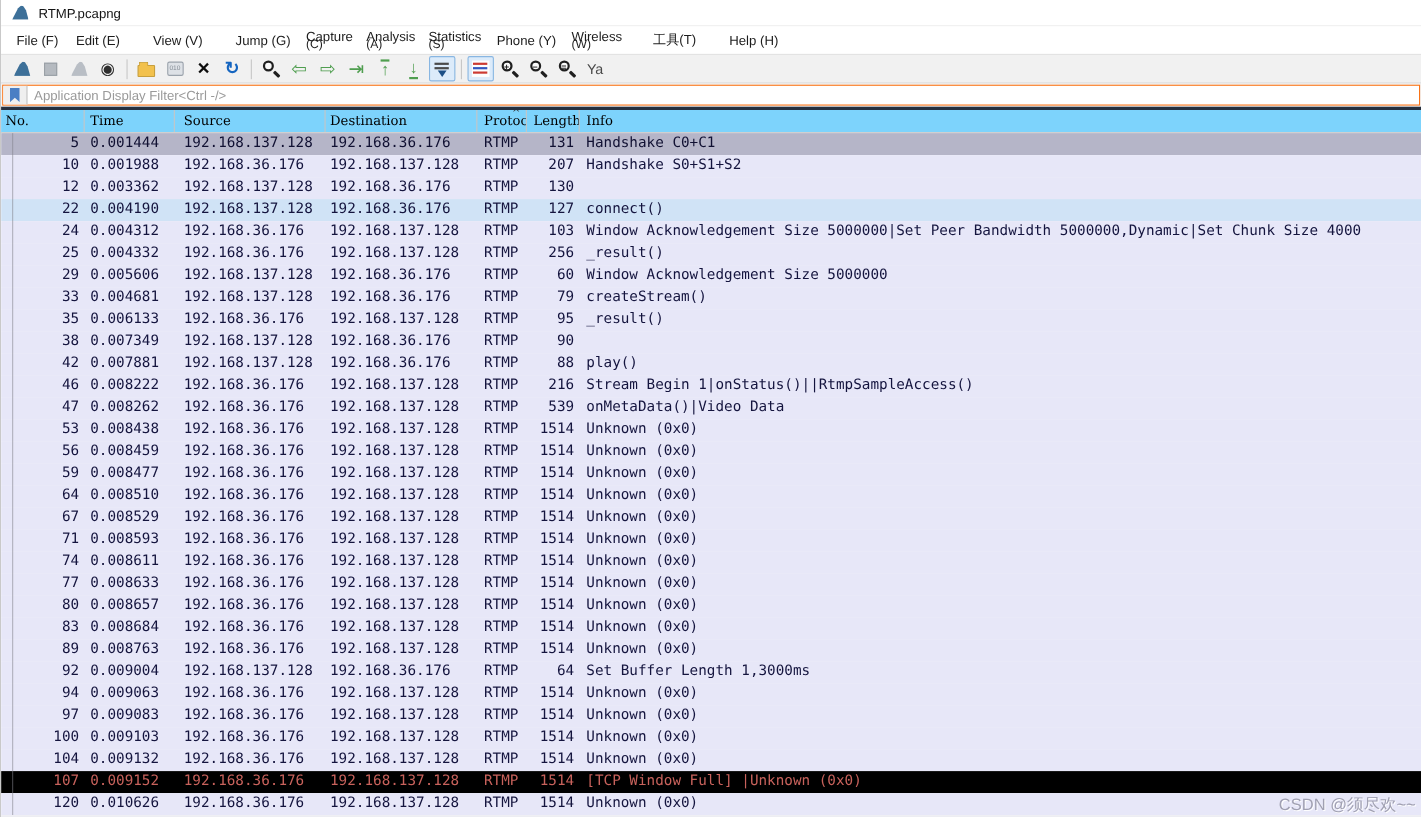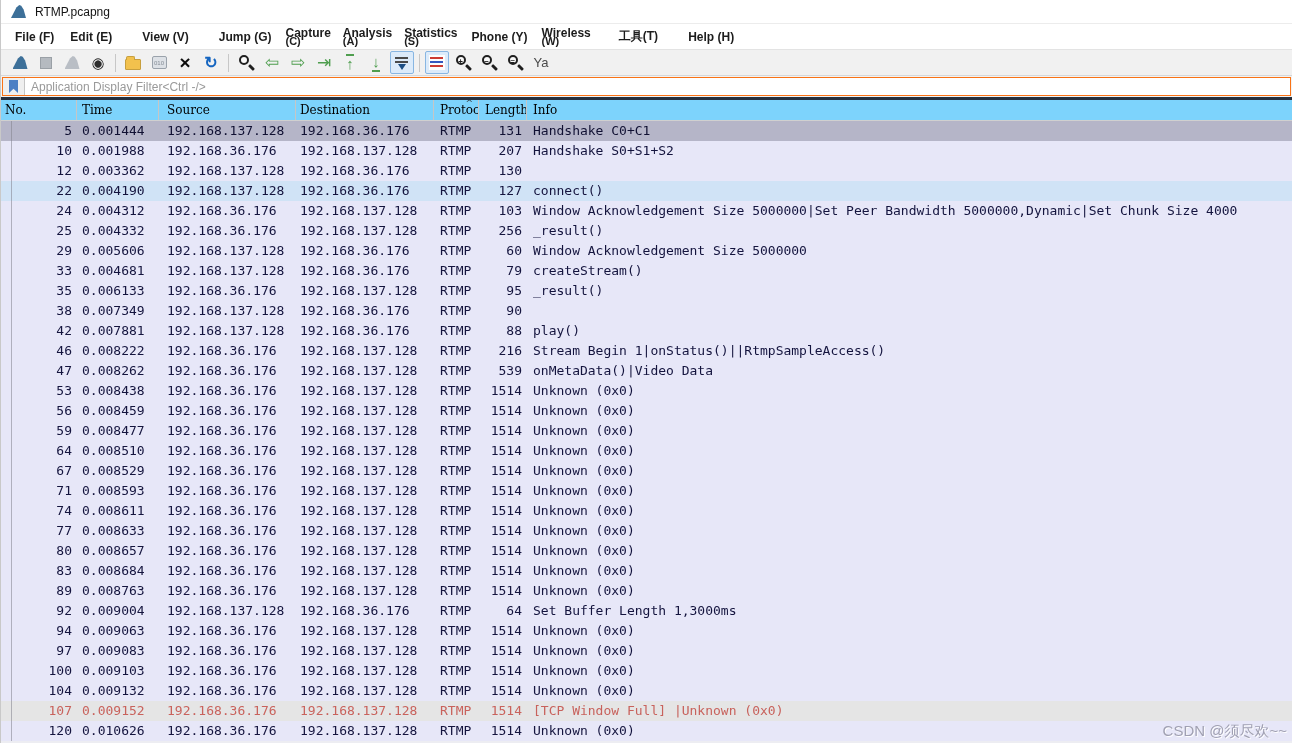--- a/index.html
+++ b/index.html
@@ -10,21 +10,21 @@
   
   .title-bar { height:24px; background:#ffffff; display:flex; align-items:center;
                padding-left:10px; border-bottom:1px solid #ececec; }
   .fin { display:inline-block; width:15px; height:13px; background:#3d7099;
          clip-path:polygon(0% 100%, 36% 20%, 55% 0%, 68% 5%, 84% 34%, 100% 100%); }
   .title-text { margin-left:9px; font-size:12px; color:#141414; }
 
   
   .menu-bar { height:25px; background:#ffffff; display:flex; align-items:center;
               padding-left:6px; font-size:12px; color:#1c1c1c; }
-  .menu-item { padding:3px 8px; white-space:nowrap; cursor:default;font-weight:bold; }
+  .menu-item { padding:3px 8px; white-space:nowrap; cursor:default; }
   .menu-item.gap { margin-left:14px; }
   .menu-item.stacked { line-height:9px; padding:1px 6px 0 6px; text-align:left; }
   .menu-item.stacked .sub { display:block; font-size:11px; margin-top:-1px; color:#1c1c1c; }
 
   
   .toolbar { height:27px; background:#f1f1f1; border-top:1px solid #e3e3e3;
              border-bottom:1px solid #d8d8d8; display:flex; align-items:center; padding-left:6px; }
   .tb-btn { width:24px; height:23px; display:flex; align-items:center; justify-content:center;
             margin:0 1px; border:1px solid transparent; border-radius:2px; position:relative; }
   .tb-btn.active { background:#dcebfa; border-color:#88b6e2; }
@@ -78,21 +78,21 @@
               overflow:hidden; white-space:nowrap; position:relative; }
   .sort-caret { position:absolute; top:-2px; right:5px; font-size:9px; color:#333; }
   .pl-body { position:relative; height:620px; background:#ffffff; overflow:hidden;
              font-family:"DejaVu Sans Mono", monospace; font-size:13px; }
   .gutter-line { position:absolute; left:10px; top:0; bottom:0; width:1px;
                  background:rgba(130,130,140,0.55); z-index:5; }
   .p-row { display:flex; height:20px; line-height:20px; white-space:nowrap;
            background:#e7e7f8; color:#14143e; }
   .p-row.row-selected  { background:#b5b5c8; color:#101032; }
   .p-row.row-highlight { background:#d0e3f6; }
-  .p-row.row-bad       { background:#e5e5e5; color:#c8625c;align-items:center; }
+  .p-row.row-bad       { background:#000000; color:#c8625c;align-items:center; }
   .cell { overflow:hidden; white-space:nowrap; }
   .c-no    { width:76px;  text-align:right; padding-right:5px; }
   .c-time  { width:82px;  padding-left:5px; }
   .c-src   { width:137px; padding-left:8px; }
   .c-dst   { width:138px; padding-left:4px; }
   .c-proto { width:45px;  padding-left:6px; }
   .c-len   { width:48px;  text-align:right; padding-right:5px; }
   .c-info  { flex:1; padding-left:6px; }
   .h-no    { width:76px;  padding-left:4px; }
   .h-time  { width:82px;  padding-left:5px; }

